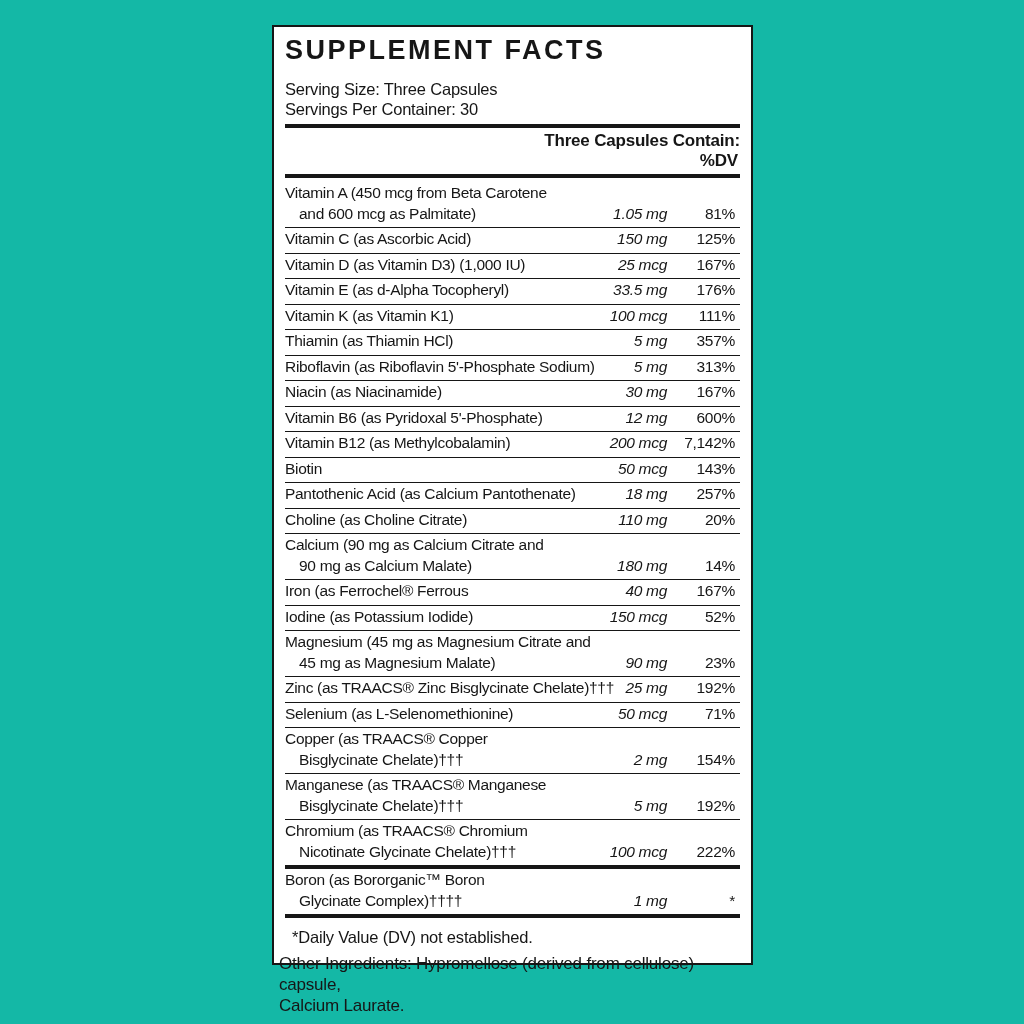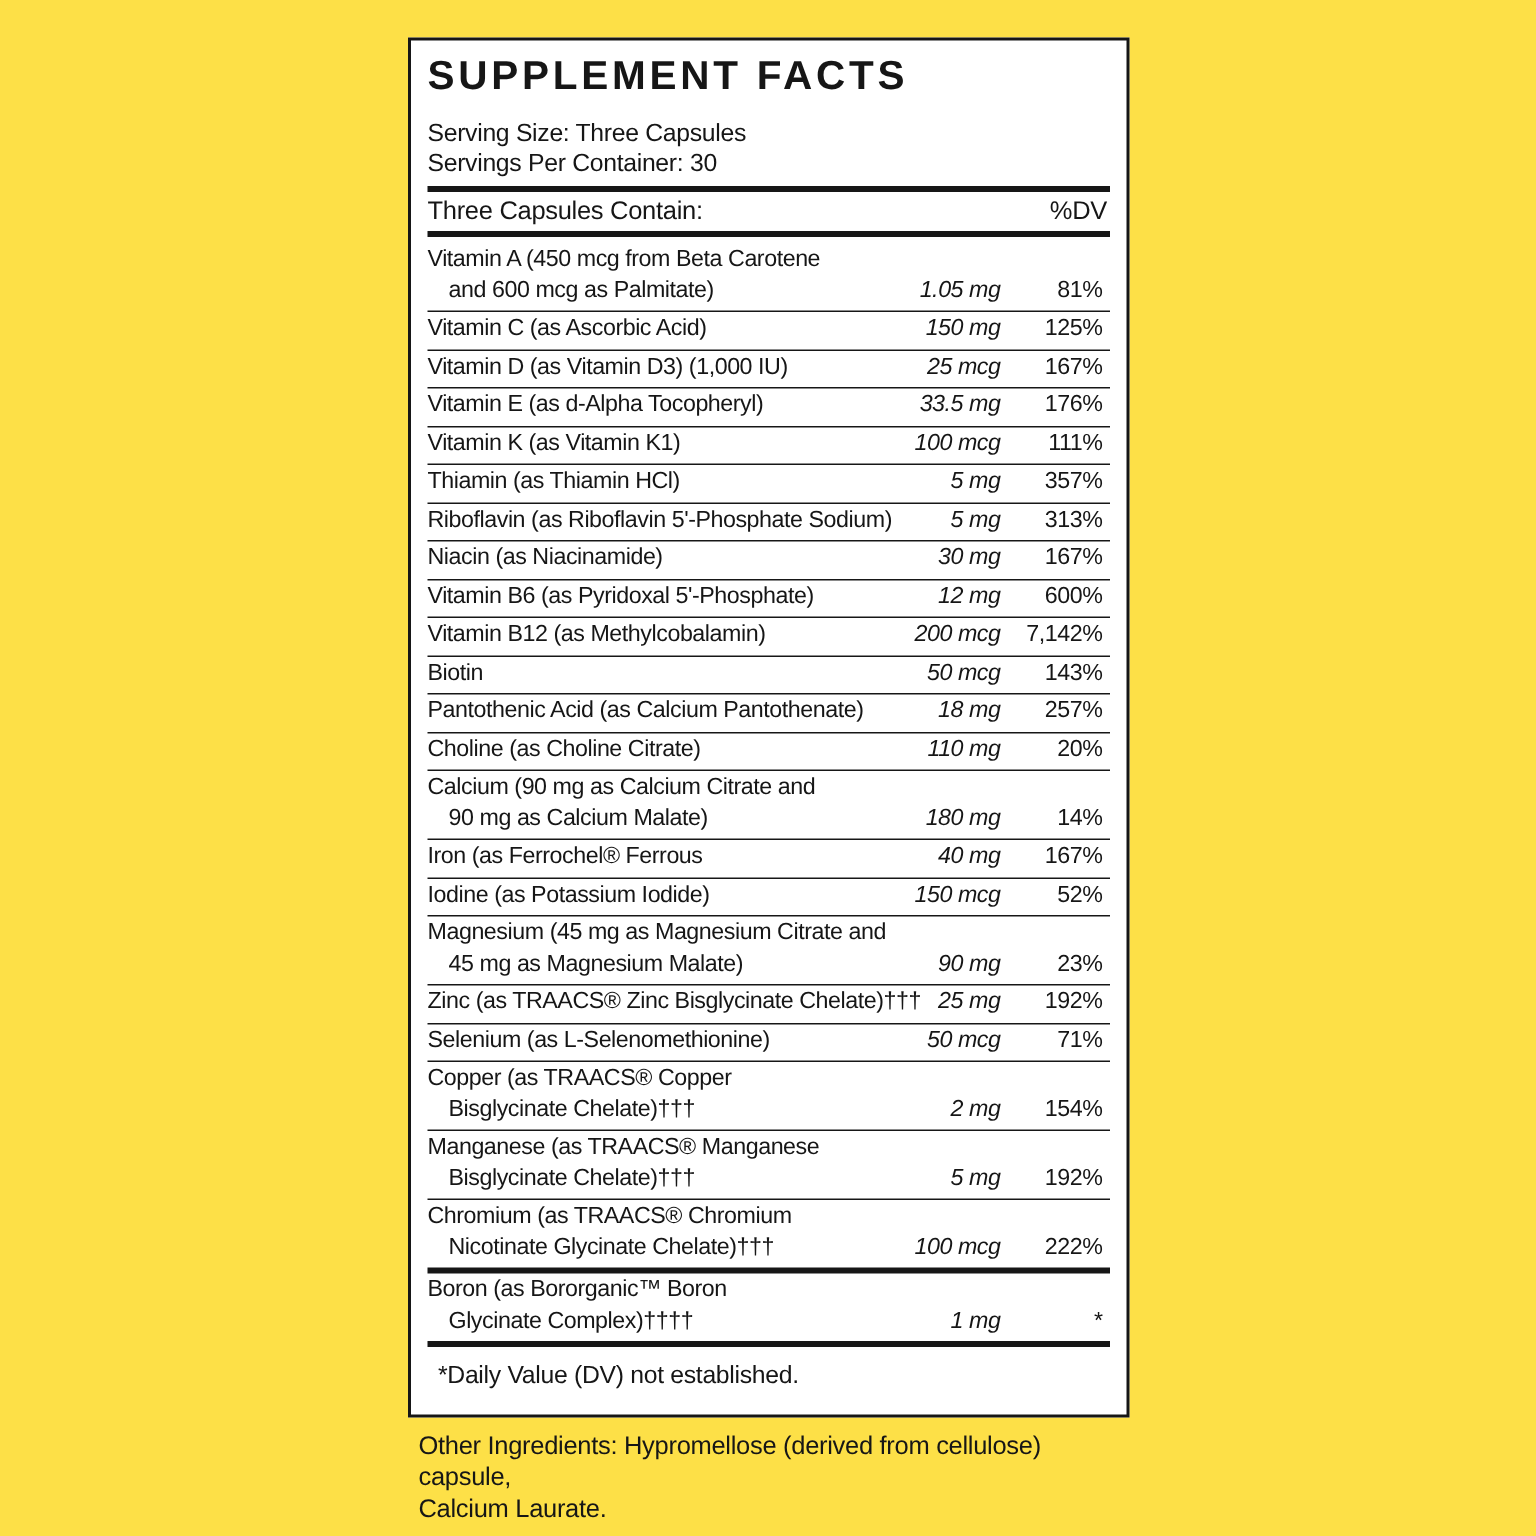--- a/index.html
+++ b/index.html
@@ -3,21 +3,21 @@
 <meta charset="utf-8">
 <style>
   * { margin: 0; padding: 0; box-sizing: border-box; }
   html, body { width: 1024px; height: 1024px; background: #ffffff; }
   body {
     font-family: "Liberation Sans", sans-serif;
     color: #161616;
     position: relative;
   }
 
-  .page { position: absolute; inset: 0; background: #fde047; }
+  .page { position: absolute; inset: 0; background: #14b8a6; }
 
   .label-box {
     position: absolute;
     left: 272px;
     top: 25px;
     width: 481px;
     border: 2px solid #161616;
     padding: 7px 11px 0 11px;
     background: #ffffff;
   }
@@ -40,24 +40,26 @@
 
   .bar-thick {
     height: 4px;
     background: #161616;
     margin-top: 5px;
   }
 
   .header-row {
     display: flex;
     justify-content: space-between;
-    font-weight: normal;
+    align-items: flex-end;
+    font-weight: bold;
     font-size: 17px;
     letter-spacing: -0.2px;
     padding: 3px 0 3px;
+    flex-direction: column;
   }
   .header-row .dv-head { padding-right: 2px; }
 
   .rows { margin-top: 4px; }
 
   .row {
     position: relative;
     border-bottom: 1.5px solid #161616;
     padding: 1px 0 3px;
   }

